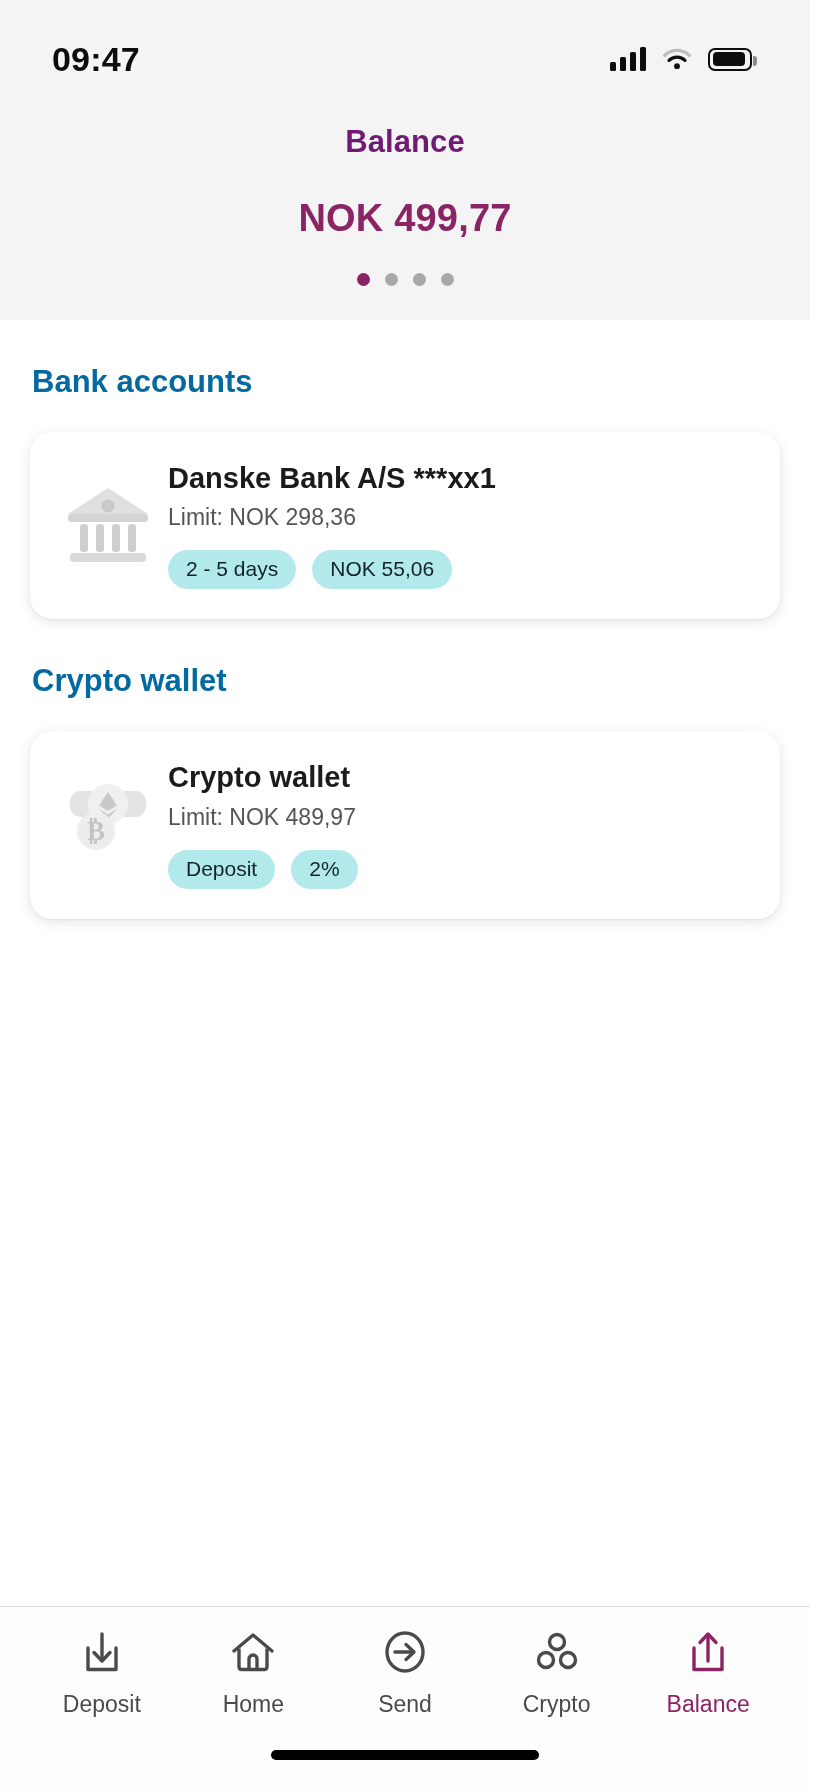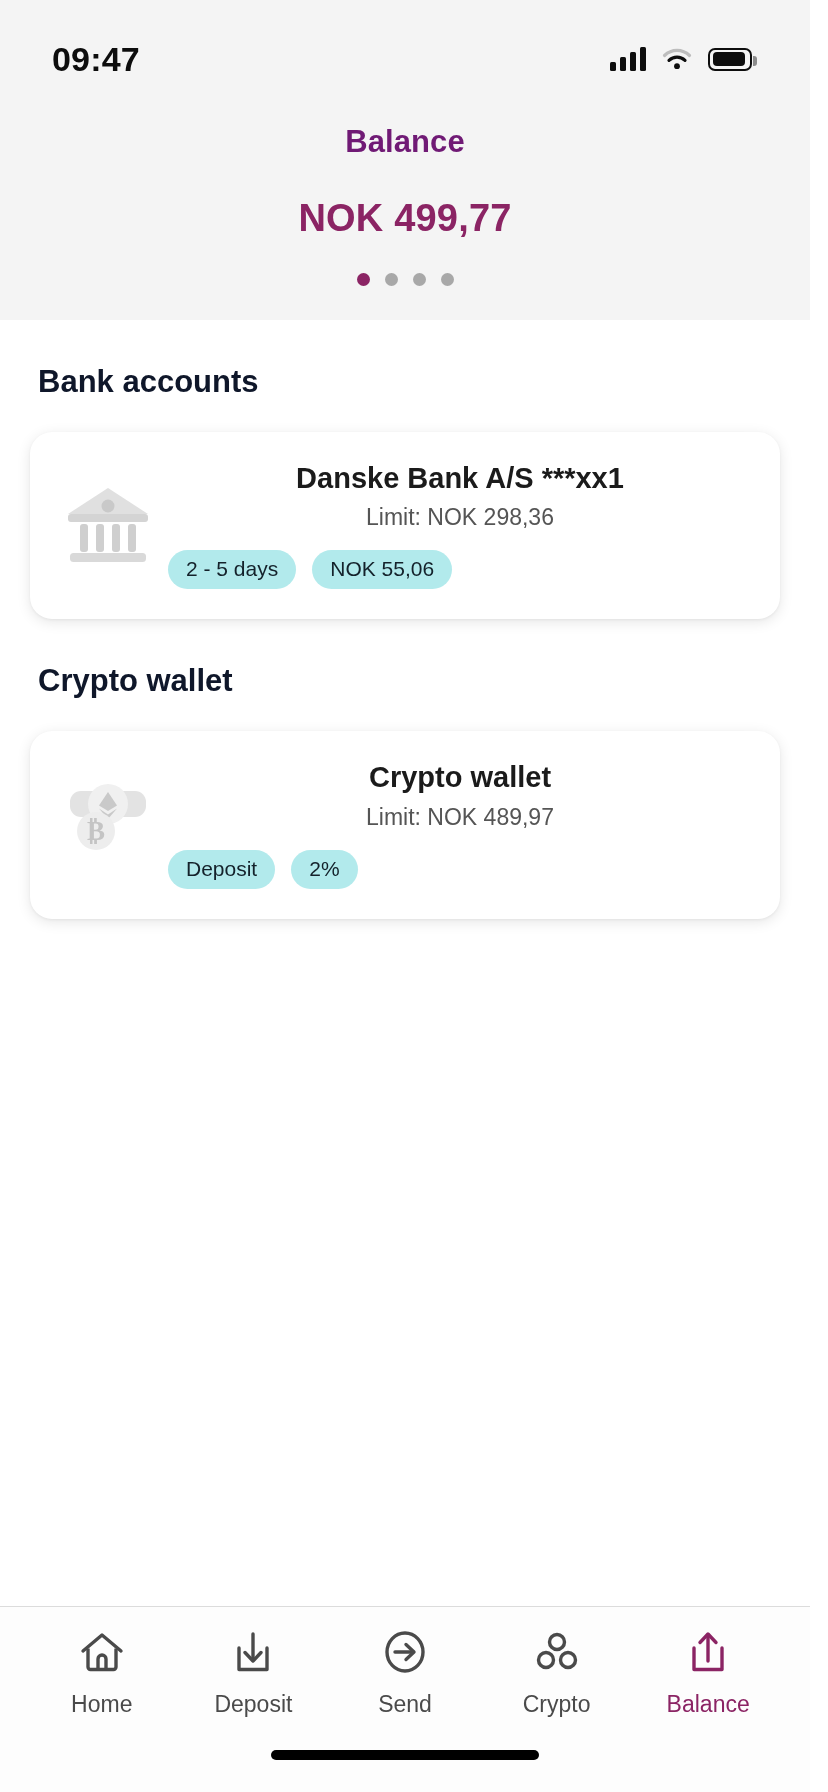--- a/index.html
+++ b/index.html
@@ -36,30 +36,30 @@
     padding:36px 0 34px; text-align:center;
   }
   .balance-label { font-size:31px; font-weight:600; color:#701a75; letter-spacing:.1px; }
   .balance-amount { margin-top:37px; font-size:38px; font-weight:700; color:#8b2464; letter-spacing:.2px; }
   .dots { margin-top:33px; display:flex; justify-content:center; gap:15px; }
   .dots span { width:13px; height:13px; border-radius:50%; background:#a8a8a8; }
   .dots span.active { background:#8b2464; }
 
   
   .body-area { flex:1 1 auto; background:#ffffff; padding:0 30px; overflow:hidden; }
-  .section-title { font-size:31px; font-weight:700; color:#0f172a; margin:44px 0 0 8px; }
+  .section-title { font-size:31px; font-weight:700; color:#0369a1; margin:44px 0 0 2px; }
 
   .card {
     margin-top:32px; background:#ffffff; border-radius:22px;
     box-shadow:0 3px 14px rgba(0,0,0,.10), 0 1px 3px rgba(0,0,0,.05);
     display:flex; align-items:flex-start; gap:0;
     padding:30px 28px 30px 26px;
   }
   .card-icon { flex:0 0 104px; height:104px; display:flex; align-items:center; justify-content:center; margin-top:6px; }
-  .card-info { flex:1 1 auto; padding-left:8px;text-align:center; }
+  .card-info { flex:1 1 auto; padding-left:8px; }
   .card-title { font-size:29px; font-weight:700; color:#1b1b1b; line-height:1.15; }
   .card-limit { margin-top:9px; font-size:23px; color:#555555; }
   .badges { margin-top:19px; display:flex; gap:16px; }
   .badge {
     background:#b2eaec; color:#14222b; font-size:21px;
     padding:7px 18px 8px; border-radius:999px; white-space:nowrap;
   }
 
   
   .tabbar {
@@ -156,38 +156,38 @@
         </div>
       </div>
     </div>
 
   </div>
 
   <div class="tabbar">
 
     <div class="tab">
       <svg width="50" height="48" viewBox="0 0 50 48">
+        <path d="M25 5 V31" fill="none" stroke="#4a4a4a" stroke-width="3.4" stroke-linecap="round"></path>
+        <path d="M17 23.5 L25 32 L33 23.5" fill="none" stroke="#4a4a4a" stroke-width="3.4" stroke-linecap="round" stroke-linejoin="round"></path>
+        <path d="M11 19 V40.5 h28 V19" fill="none" stroke="#4a4a4a" stroke-width="3.4" stroke-linecap="round" stroke-linejoin="round"></path>
+      </svg>
+      <span class="tab-label">Deposit</span>
+    </div>
+
+    <div class="tab">
+      <svg width="50" height="48" viewBox="0 0 50 48">
         <path d="M6 22 L25 6 L44 22" fill="none" stroke="#4a4a4a" stroke-width="3.4" stroke-linecap="round" stroke-linejoin="round"></path>
         <path d="M11 19.5 V38 a2.5 2.5 0 0 0 2.5 2.5 h23 a2.5 2.5 0 0 0 2.5 -2.5 V19.5" fill="none" stroke="#4a4a4a" stroke-width="3.4" stroke-linejoin="round"></path>
         <path d="M21 40.5 V30 a4 4 0 0 1 8 0 v10.5" fill="none" stroke="#4a4a4a" stroke-width="3.4" stroke-linejoin="round"></path>
       </svg>
       <span class="tab-label">Home</span>
     </div>
 
     <div class="tab">
       <svg width="50" height="48" viewBox="0 0 50 48">
-        <path d="M25 5 V31" fill="none" stroke="#4a4a4a" stroke-width="3.4" stroke-linecap="round"></path>
-        <path d="M17 23.5 L25 32 L33 23.5" fill="none" stroke="#4a4a4a" stroke-width="3.4" stroke-linecap="round" stroke-linejoin="round"></path>
-        <path d="M11 19 V40.5 h28 V19" fill="none" stroke="#4a4a4a" stroke-width="3.4" stroke-linecap="round" stroke-linejoin="round"></path>
-      </svg>
-      <span class="tab-label">Deposit</span>
-    </div>
-
-    <div class="tab">
-      <svg width="50" height="48" viewBox="0 0 50 48">
         <ellipse cx="25" cy="23" rx="18" ry="19" fill="none" stroke="#4a4a4a" stroke-width="3.4"></ellipse>
         <path d="M15 23 H33" fill="none" stroke="#4a4a4a" stroke-width="3.4" stroke-linecap="round"></path>
         <path d="M26 15.5 L34 23 L26 30.5" fill="none" stroke="#4a4a4a" stroke-width="3.4" stroke-linecap="round" stroke-linejoin="round"></path>
       </svg>
       <span class="tab-label">Send</span>
     </div>
 
     <div class="tab">
       <svg width="50" height="48" viewBox="0 0 50 48">
         <circle cx="25" cy="13" r="7.5" fill="none" stroke="#4a4a4a" stroke-width="3.4"></circle>

